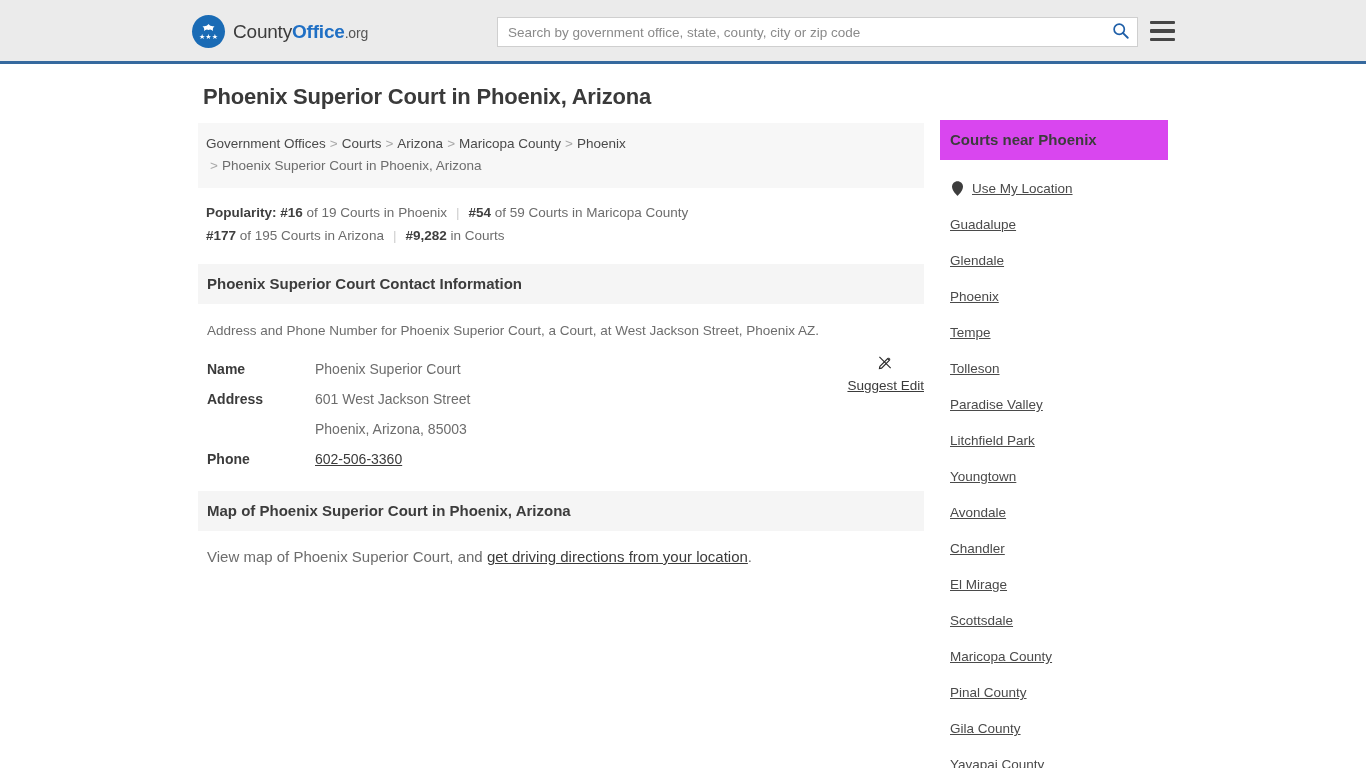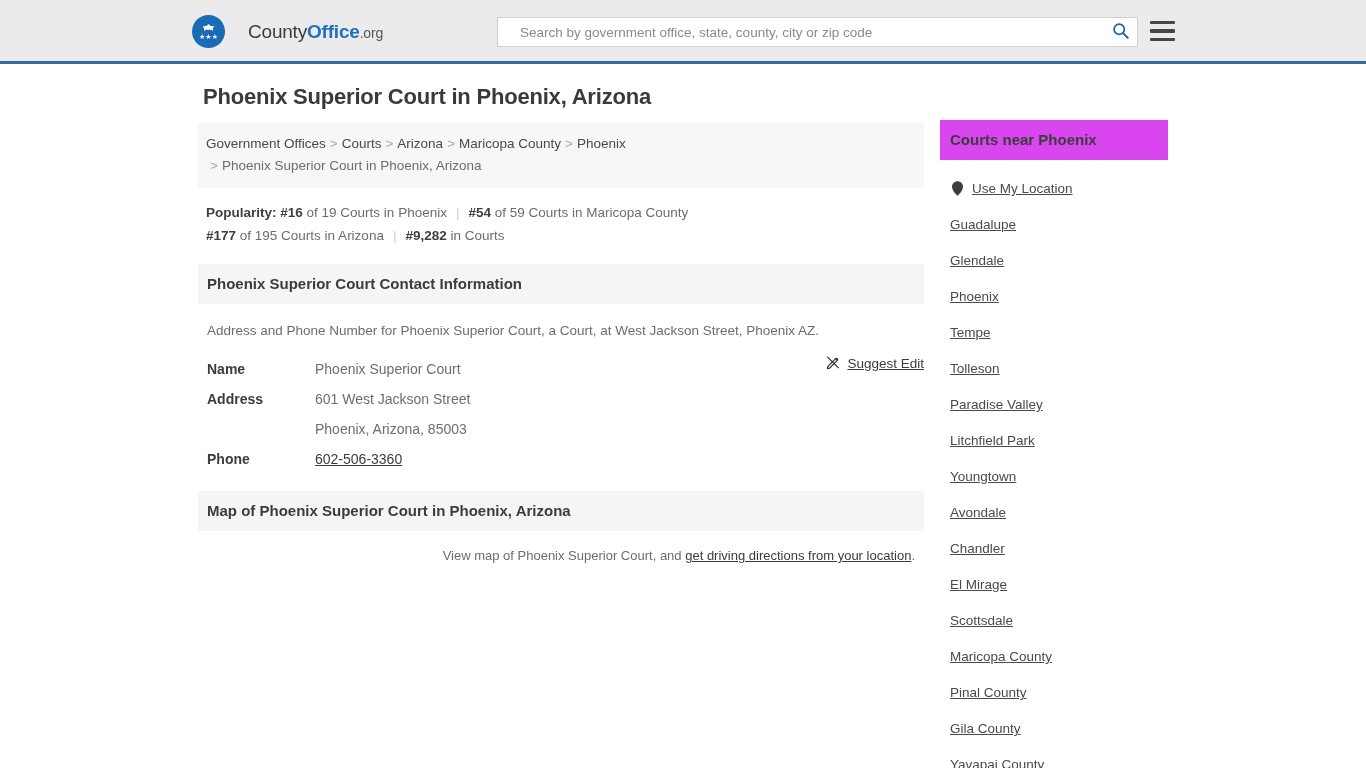--- a/index.html
+++ b/index.html
@@ -32,37 +32,37 @@
     background: #1a6bb5;
     display: flex; flex-direction: column;
     align-items: center; justify-content: center;
     flex: 0 0 auto;
   }
   .logo-badge .eagle { line-height: 1; margin-bottom: -1px; }
   .logo-badge .stars {
     color: #ffffff; font-size: 7px; letter-spacing: 0px; line-height: 1;
   }
   .logo-text {
-    margin-left: 23px;
+    margin-left: 8px;
     font-size: 19px;
     color: #3c3c3c;
     letter-spacing: -0.2px;
     white-space: nowrap;
   }
   .logo-text .b { font-weight: bold; color: #1f6fc4; }
   .logo-text .g { color: #3c3c3c; }
   .logo-text .dotorg { font-size: 14px; color: #555; }
 
   .search-wrap {
     position: absolute;
     left: 497px; top: 17px;
     width: 641px; height: 30px;
     background: #ffffff;
     border: 1px solid #cfcfcf;
-    display: flex; align-items: center; padding-left: 12px;
+    display: flex; align-items: center;
   }
   .search-input {
     flex: 1 1 auto;
     border: none; outline: none;
     height: 28px;
     padding: 0 10px;
     font-size: 13.5px;
     color: #333;
     font-family: "Liberation Sans", sans-serif;
     background: transparent;
@@ -178,36 +178,36 @@
     color: #3b3b3b;
     text-decoration: underline;
   }
   .suggest-edit {
     position: absolute;
     right: 0; top: 1px;
     display: flex; align-items: center;
     gap: 6px;
     font-size: 13.5px;
     cursor: pointer;
+    flex-direction: column;
   }
   .suggest-edit .edit-ico {
     color: #2b2b2b;
     font-size: 15px;
     line-height: 1;
   }
   .suggest-edit a {
     color: #3b3b3b;
     text-decoration: underline;
   }
 
   .map-desc {
-    font-size: 13px;
+    font-size: 15px;
     color: #6d6d6d;
     padding: 17px 9px 0 9px;
-    text-align: right;
   }
   .map-desc a {
     color: #3b3b3b;
     text-decoration: underline;
   }
 
   
   .side-head {
     background: #d946ef;
     padding: 11px 10px 12px 10px;

